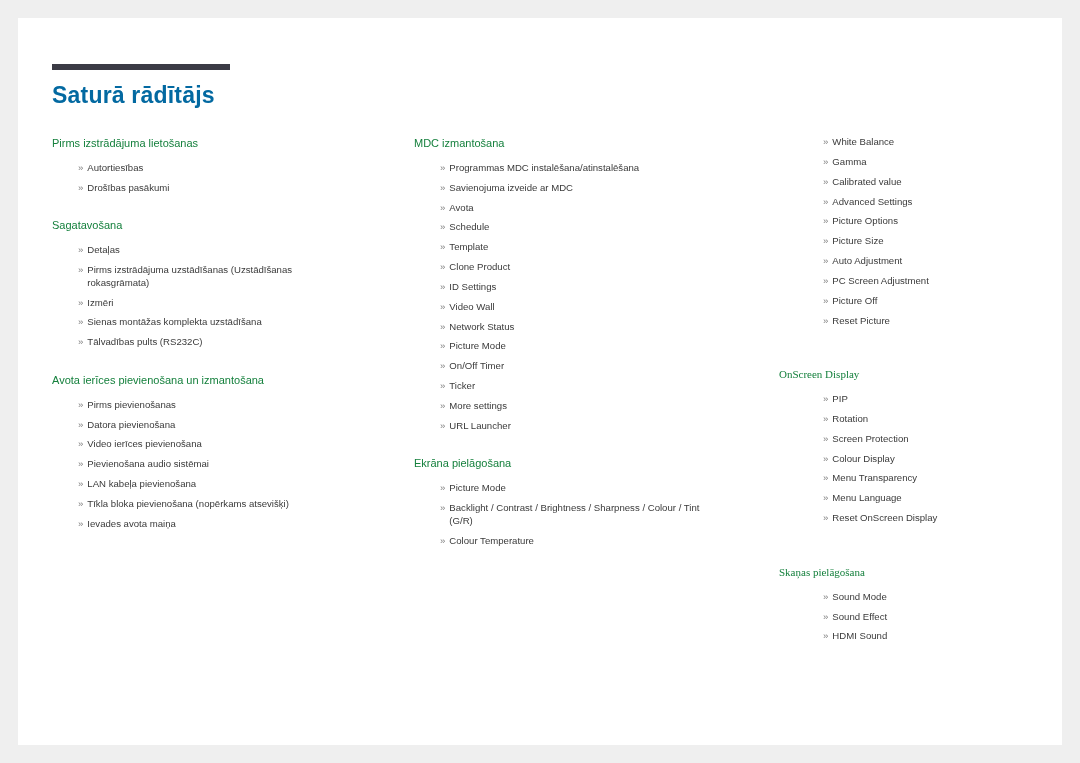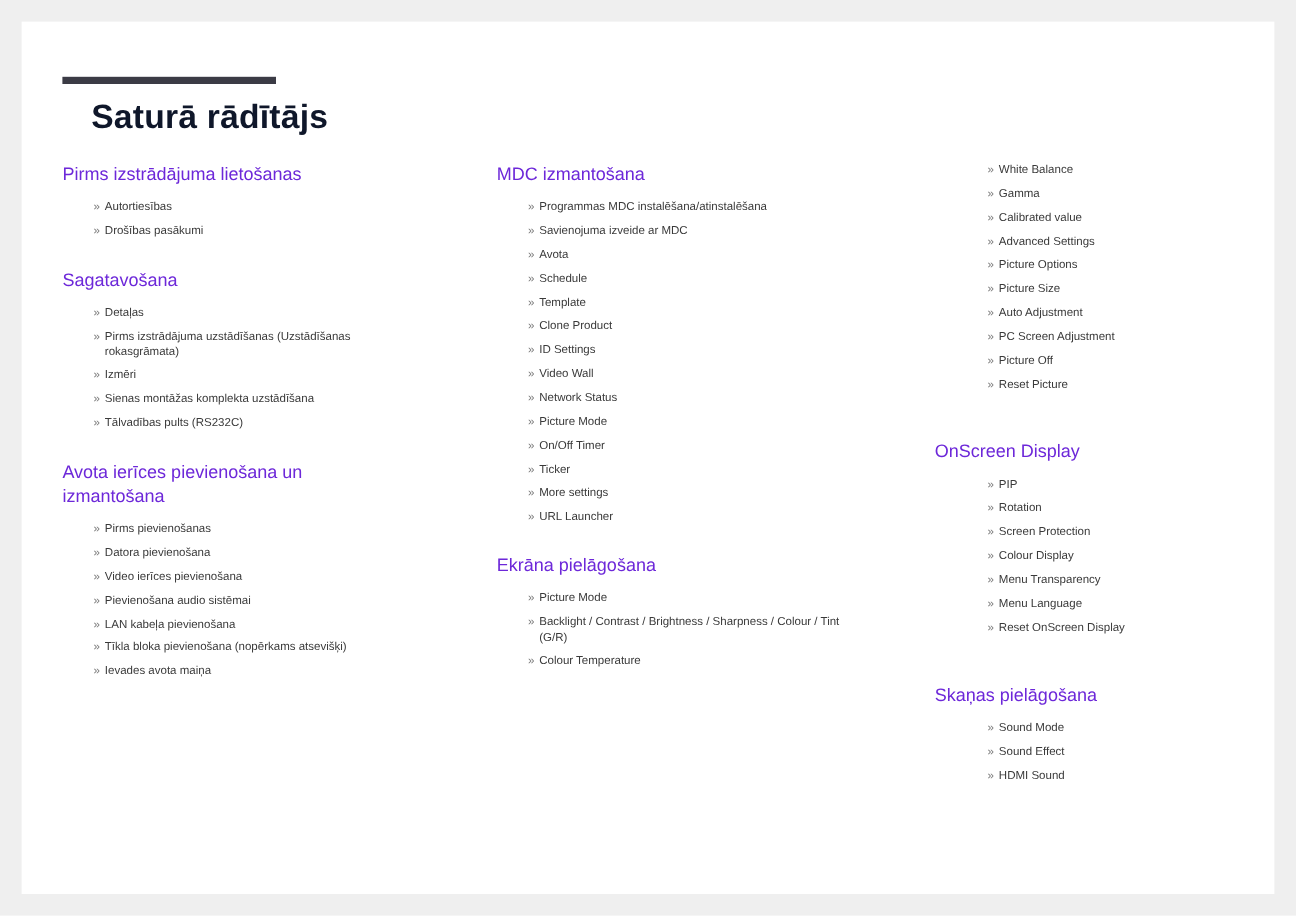--- a/index.html
+++ b/index.html
@@ -27,52 +27,51 @@
     left: 34px;
     top: 46px;
   }
   .title-rule {
     width: 178px;
     height: 6px;
     background: #3b3b45;
   }
   .page-title {
     margin-top: 13px;
-    font-size: 28px;
+    font-size: 23px;
     font-weight: bold;
-    color: #0f172a;
+    color: #0369a1;
     letter-spacing: 0.2px;
     line-height: 1.1;
-    margin-left: 24px;
   }
   .columns {
     position: absolute;
     left: 0;
     top: 118px;
     width: 1044px;
     display: block;
   }
   .col {
     position: absolute;
     top: 0;
   }
   .col-1 { left: 34px; width: 280px; }
   .col-2 { left: 396px; width: 290px; }
   .col-3 { left: 761px; width: 265px; }
 
   .section { margin-bottom: 0; }
   .section-heading {
-    color: #6d28d9;
-    font-size: 15px;
+    color: #15803d;
+    font-size: 11px;
     font-weight: normal;
     line-height: 1.35;
     margin: 0 0 11px 0;
   }
   .section-heading.pad-top-lg { margin-top: 24px; }
-  .section-heading.pad-top-md { margin-top: 40px; }
+  .section-heading.pad-top-md { margin-top: 40px; font-family: Liberation Serif, serif; }
 
   .items {
     margin: 0;
     padding: 0;
     list-style: none;
   }
   .item {
     display: flex;
     align-items: flex-start;
     font-size: 9.6px;

